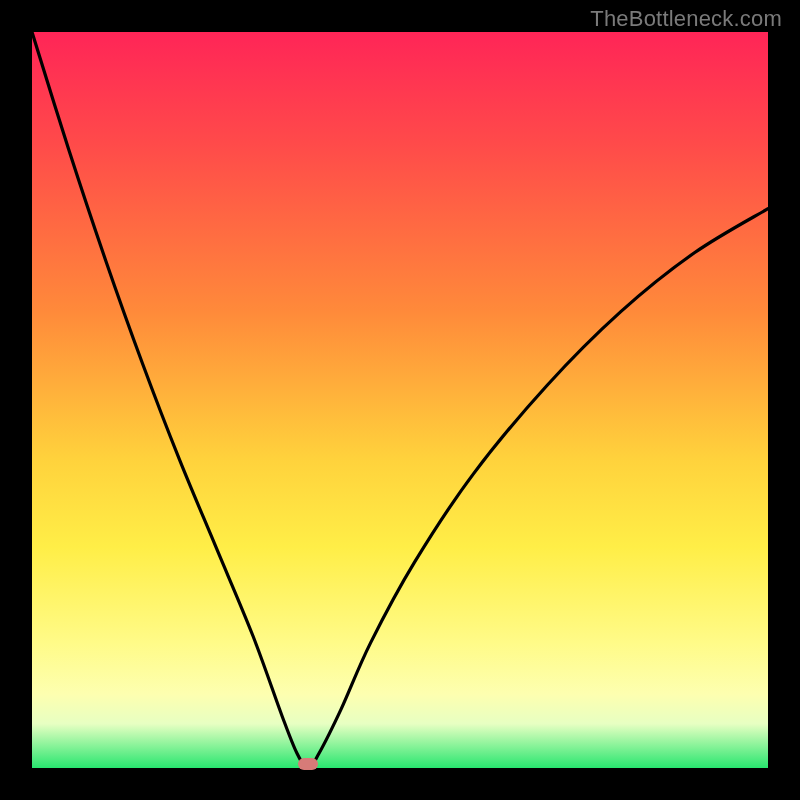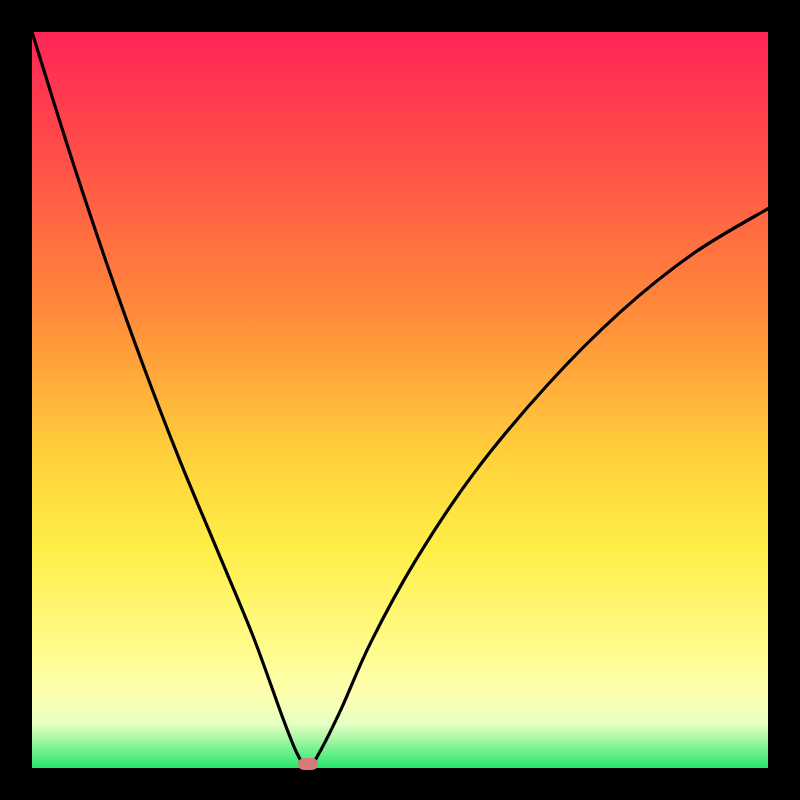--- a/index.html
+++ b/index.html
@@ -57,19 +57,20 @@
     height: 12px;
     border-radius: 6px;
     background: #d77b78;
     transform: translate(-50%, -50%);
   }
 </style>
 </head>
 <body>
 
 <div class="frame">
+  <div class="watermark">TheBottleneck.com</div>
   <div class="plot-area">
     <svg class="curve" viewBox="0 0 736 736" preserveAspectRatio="none">
       <path id="curve-path" fill="none" stroke="#000" stroke-width="3.2" stroke-linecap="round" d="M 0.00 0.00 C 6.13 19.63, 24.53 79.73, 36.80 117.76 C 49.07 155.79, 61.33 192.59, 73.60 228.16 C 85.87 263.73, 98.13 298.08, 110.40 331.20 C 122.67 364.32, 134.93 396.21, 147.20 426.88 C 159.47 457.55, 171.73 485.76, 184.00 515.20 C 196.27 544.64, 209.76 575.31, 220.80 603.52 C 231.84 631.73, 242.88 664.85, 250.24 684.48 C 257.60 704.11, 260.67 712.69, 264.96 721.28 C 269.25 729.87, 272.32 736.00, 276.00 736.00 C 279.68 736.00, 281.52 731.09, 287.04 721.28 C 292.56 711.47, 300.53 695.52, 309.12 677.12 C 317.71 658.72, 326.29 635.41, 338.56 610.88 C 350.83 586.35, 365.55 558.13, 382.72 529.92 C 399.89 501.71, 419.52 471.04, 441.60 441.60 C 463.68 412.16, 490.67 380.27, 515.20 353.28 C 539.73 326.29, 564.27 301.76, 588.80 279.68 C 613.33 257.60, 637.87 237.97, 662.40 220.80 C 686.93 203.63, 723.73 184.00, 736.00 176.64"></path>
     </svg>
     <div id="min-marker" class="marker" style="left: 276px; top: 732px; background: rgb(215, 123, 120);"></div>
   </div>
 </div>
 
 </body></html>

